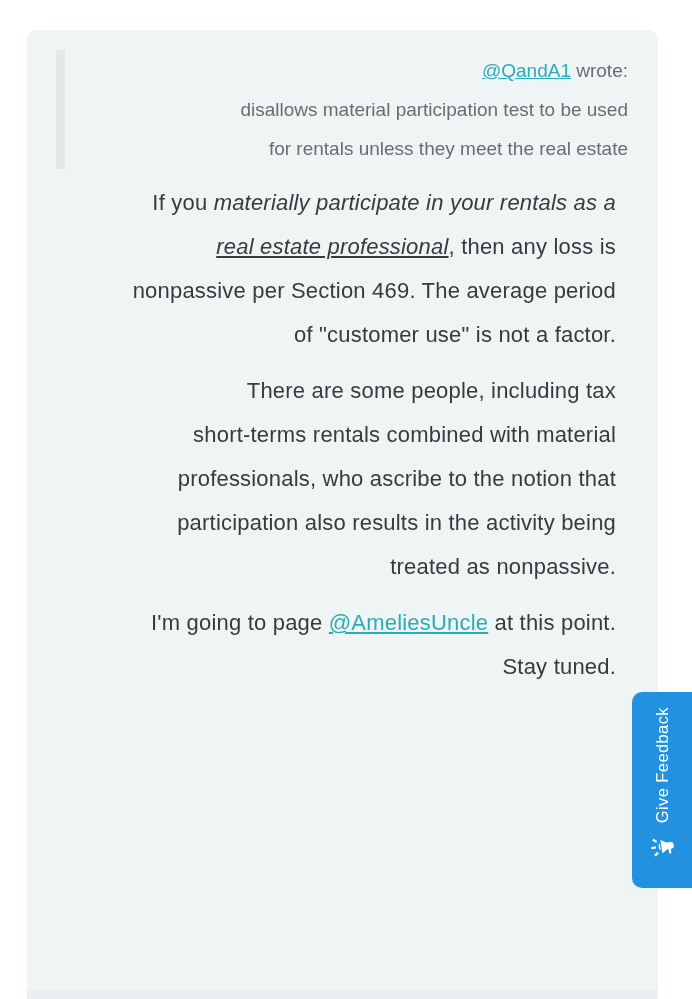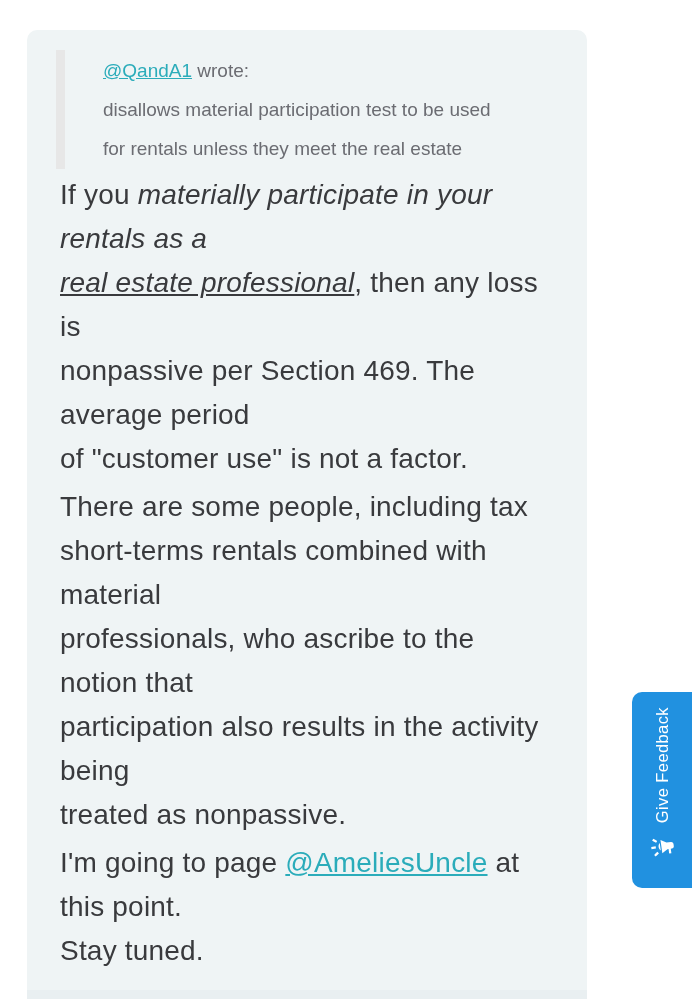--- a/index.html
+++ b/index.html
@@ -6,43 +6,44 @@
   body {
     width: 692px; height: 999px;
     background: #ffffff;
     font-family: "Liberation Sans", sans-serif;
     position: relative;
     overflow: hidden;
   }
   .card {
     position: absolute;
     left: 27px; top: 30px;
-    width: 560px; height: 969px;
+    width: 631px; height: 969px;
     box-sizing: border-box;
     background: var(--card-bg, #eff4f5);
     border-radius: 10px 10px 0 0;
     padding: 20px 30px 0 29px;
+    text-align: right;
   }
   blockquote.quote {
     margin: 0;
     border-left: 9px solid var(--quote-bar, #e7e7e7);
     padding: 1px 0 1px 38px;
     font-size: 19px;
     line-height: 39px;
     color: var(--quote-text, #6b6c72);
   }
   .quote-line { display: block; }
   a.teal-link {
     color: var(--link-teal, #2bacba);
     text-decoration: underline;
     cursor: pointer;
   }
   p.body-p {
-    margin: 4px;
-    font-size: 28px;
+    margin: 12px;
+    font-size: 22px;
     line-height: 44px;
     color: var(--body-text, #393a3d);
     letter-spacing: 0.2px;
   }
   .p1 { margin-top: 36px; }
   .p2 { margin-top: 46px; }
   .p3 { margin-top: 42px; }
   .line { display: block; }
   em.it { font-style: italic; }
   em.it-u { font-style: italic; text-decoration: underline; }

